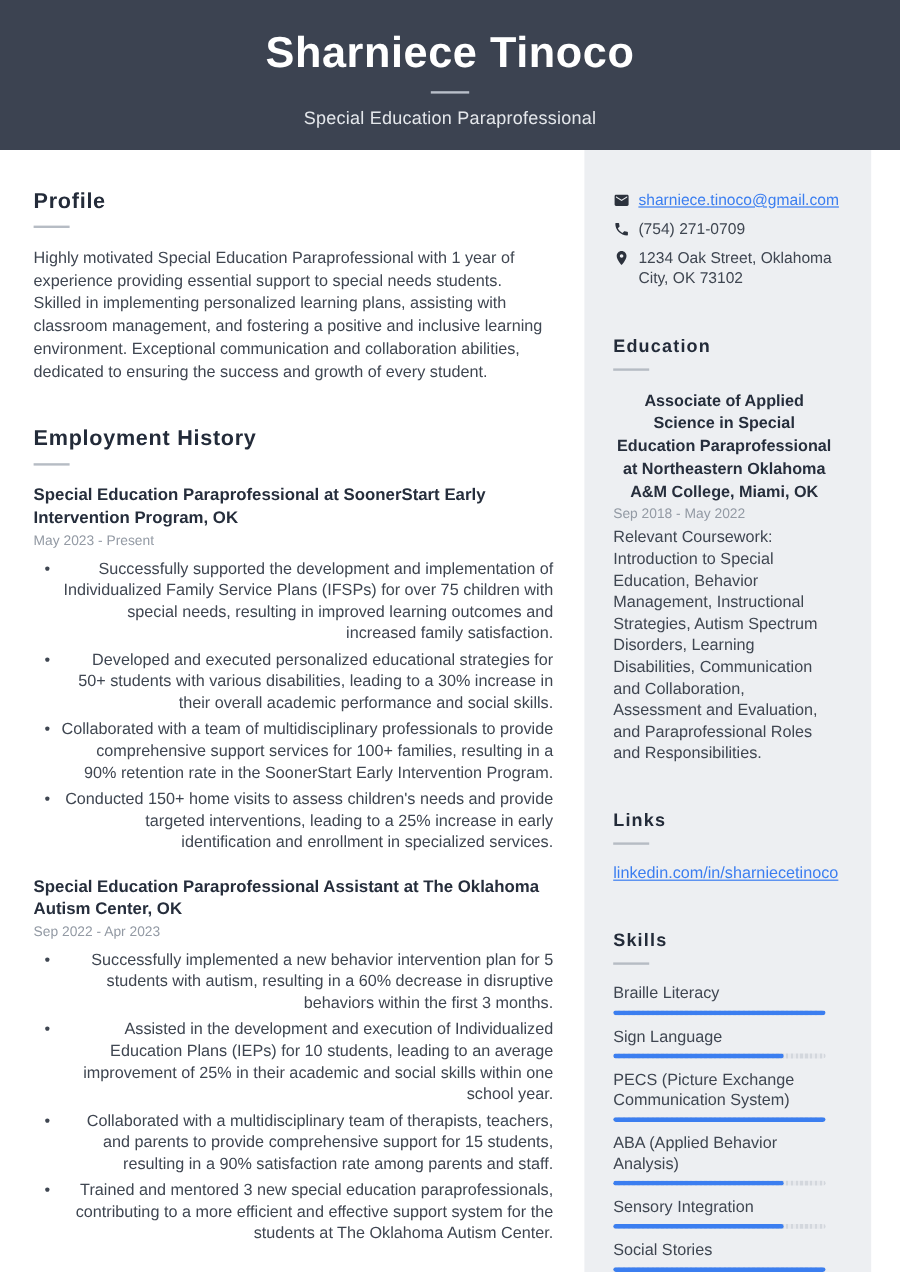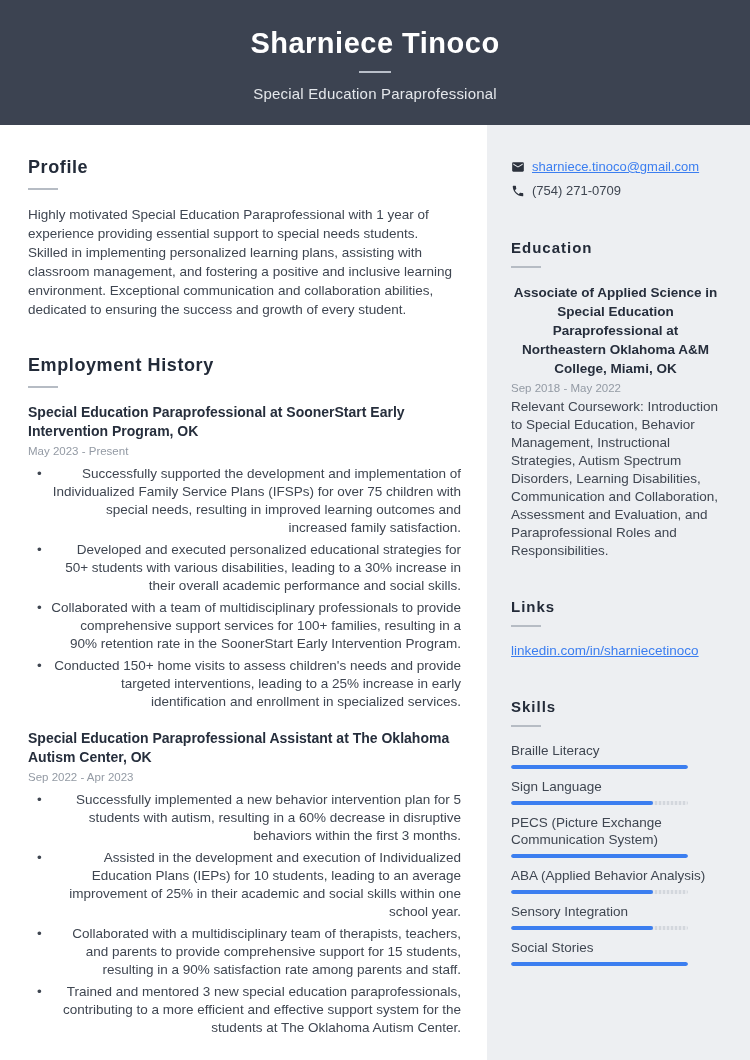--- a/index.html
+++ b/index.html
@@ -7,28 +7,28 @@
   body { font-family: "Liberation Sans", sans-serif; color: #3f4651; }
 
   .page { width: 750px; height: 1060px; overflow: hidden; background: #ffffff; }
 
   
   .header {
     height: 125px; background: #3c4351; color: #ffffff;
     display: flex; flex-direction: column; align-items: center; justify-content: center;
     padding-top: 4px;
   }
-  .name { font-size: 29px; font-weight: bold; letter-spacing: 0.5px; color: #ffffff; }
+  .name { font-size: 36px; font-weight: bold; letter-spacing: 0.5px; color: #ffffff; }
   .header-rule { width: 32px; height: 2px; background: #b9bfc9; margin: 11px 0 12px; }
   .job-subtitle { font-size: 15px; color: #e4e7eb; letter-spacing: 0.2px; }
 
   
   .body-cols { display: flex; height: 935px; }
   .main { width: 487px; padding: 32px 26px 0 28px; background: #ffffff; }
-  .sidebar { width: 263px; padding: 33px 30px 0 24px; background: #edeff2; }
+  .sidebar { width: 239px; padding: 33px 30px 0 24px; background: #edeff2; }
 
   
   .h2 { font-size: 18px; font-weight: bold; color: #232b39; letter-spacing: 0.6px; }
   .rule { width: 30px; height: 2px; background: #b6bcc4; margin: 10px 0 15px; }
   .date { font-size: 11.5px; color: #939aa4; margin-top: 4px; }
 
   
   .section { margin-bottom: 36px; }
   .profile-text { font-size: 13.5px; line-height: 19px; color: #3f4651; }
 
@@ -130,20 +130,28 @@
           <span class="contact-text"><a class="link" href="#">sharniece.tinoco@gmail.com</a></span>
         </div>
         <div class="contact-row">
           <span class="contact-icon">
             <svg width="14" height="14" viewBox="0 0 24 24">
                 <path d="M6.62 10.79c1.44 2.83 3.76 5.14 6.59 6.59l2.2-2.2c.27-.27.67-.36 1.02-.24 1.12.37 2.33.57 3.57.57.55 0 1 .45 1 1V20c0 .55-.45 1-1 1-9.39 0-17-7.61-17-17 0-.55.45-1 1-1h3.5c.55 0 1 .45 1 1 0 1.25.2 2.45.57 3.57.11.35.03.74-.25 1.02l-2.2 2.2z"></path>
               </svg>
           </span>
           <span class="contact-text">(754) 271-0709</span>
         </div>
+        <div class="contact-row">
+          <span class="contact-icon">
+            <svg width="14" height="14" viewBox="0 0 24 24">
+                <path d="M12 2C8.13 2 5 5.13 5 9c0 5.25 7 13 7 13s7-7.75 7-13c0-3.87-3.13-7-7-7zm0 9.5c-1.38 0-2.5-1.12-2.5-2.5s1.12-2.5 2.5-2.5 2.5 1.12 2.5 2.5-1.12 2.5-2.5 2.5z"></path>
+              </svg>
+          </span>
+          <span class="contact-text">1234 Oak Street, Oklahoma City, OK 73102</span>
+        </div>
       </div>
 
       <div class="side-section">
         <div class="side-h2">Education</div>
         <div class="rule"></div>
         <div class="edu-degree">Associate of Applied Science in Special Education Paraprofessional at Northeastern Oklahoma A&amp;M College, Miami, OK</div>
         <div class="date">Sep 2018 - May 2022</div>
         <div class="edu-desc">Relevant Coursework: Introduction to Special Education, Behavior Management, Instructional Strategies, Autism Spectrum Disorders, Learning Disabilities, Communication and Collaboration, Assessment and Evaluation, and Paraprofessional Roles and Responsibilities.</div>
       </div>
 

